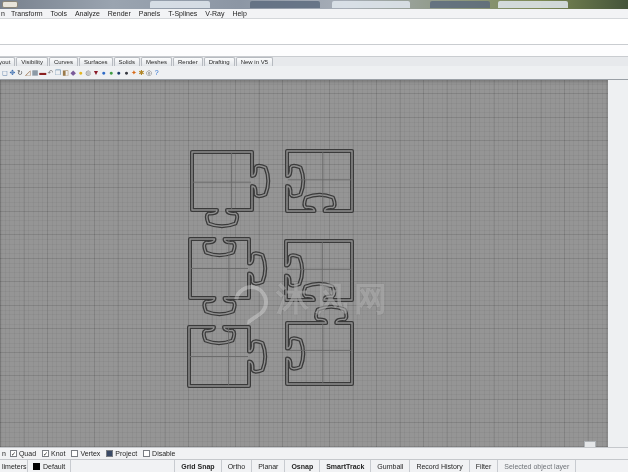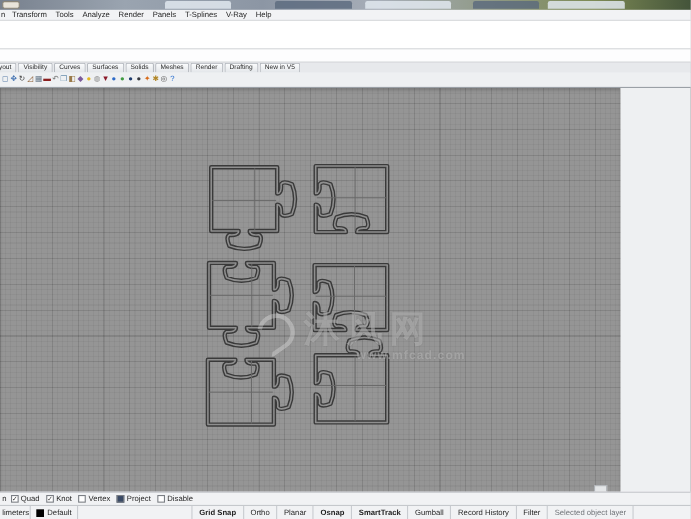--- a/index.html
+++ b/index.html
@@ -37,21 +37,21 @@
     padding:1px 4px 0 4px; margin-right:1px; height:9px; white-space:nowrap; }
   .tab.partial { margin-left:-6px; }
 
   
   .toolbar { position:absolute; left:0; top:66px; width:628px; height:14px; background:#eef0f2;
     border-bottom:1px solid #9aa0a6; display:flex; align-items:center; padding-left:1px; }
   .tb-icon { width:7.6px; height:11px; display:flex; align-items:center; justify-content:center;
     font-size:7px; line-height:1; }
 
   
-  .viewport { position:absolute; left:0; top:80px; width:564px; height:367px; background:#959595;
+  .viewport { position:absolute; left:0; top:80px; width:608px; height:367px; background:#959595;
     background-image:
       repeating-linear-gradient(0deg, rgba(0,0,0,.085) 0 1px, transparent 1px 23.5px),
       repeating-linear-gradient(90deg, rgba(0,0,0,.085) 0 1px, transparent 1px 23.5px),
       repeating-linear-gradient(0deg, rgba(0,0,0,.04) 0 1px, transparent 1px 4.7px),
       repeating-linear-gradient(90deg, rgba(0,0,0,.04) 0 1px, transparent 1px 4.7px);
     box-shadow:inset 0 2px 3px rgba(0,0,0,.18); }
   .viewport svg { position:absolute; left:0; top:0; }
 
   .watermark { position:absolute; left:228px; top:195px; width:220px; height:70px; color:rgba(235,235,235,.38);
     text-shadow:0 0 1px rgba(60,60,60,.35); pointer-events:none; }
@@ -181,21 +181,20 @@
         </g>
         <g>
           <path d="M 287,243 L 326.2,243.0 Q 326.2,238.8 317.7,239.5 Q 314.3,237.5 317.7,229.5 Q 331.2,224.0 344.7,229.5 Q 348.1,237.5 344.7,239.5 Q 336.2,238.8 336.2,243.0 L 352,243 L 352,304 L 287,304 L 287.0,278.5 Q 291.2,278.5 290.5,287.0 Q 292.5,290.4 300.5,287.0 Q 306.0,273.5 300.5,260.0 Q 292.5,256.6 290.5,260.0 Q 291.2,268.5 287.0,268.5 L 287,243 Z" fill="none" stroke="#3a3a3a" stroke-width="4" stroke-linejoin="round"></path>
           <path d="M 287,243 L 326.2,243.0 Q 326.2,238.8 317.7,239.5 Q 314.3,237.5 317.7,229.5 Q 331.2,224.0 344.7,229.5 Q 348.1,237.5 344.7,239.5 Q 336.2,238.8 336.2,243.0 L 352,243 L 352,304 L 287,304 L 287.0,278.5 Q 291.2,278.5 290.5,287.0 Q 292.5,290.4 300.5,287.0 Q 306.0,273.5 300.5,260.0 Q 292.5,256.6 290.5,260.0 Q 291.2,268.5 287.0,268.5 L 287,243 Z" fill="none" stroke="#8f8f8f" stroke-width="1.4" stroke-linejoin="round"></path>
           <path d="M 288,270.4 H 351 M 322.8,244 V 303" stroke="#686868" stroke-width="0.9" fill="none"></path>
         </g>
       </svg>
     <div class="watermark">
       <div class="wm-logo"></div>
       <div class="wm-text">沐风网</div>
-      <div class="wm-url">www.mfcad.com</div>
     </div>
     <div class="vp-corner-notch"></div>
   </div>
 
   <div class="osnapbar">
     <span class="osnap-partial">n</span>
 
   <span class="osnap-item">
         <span class="osnap-box">✓</span>
         <span>Quad</span>

